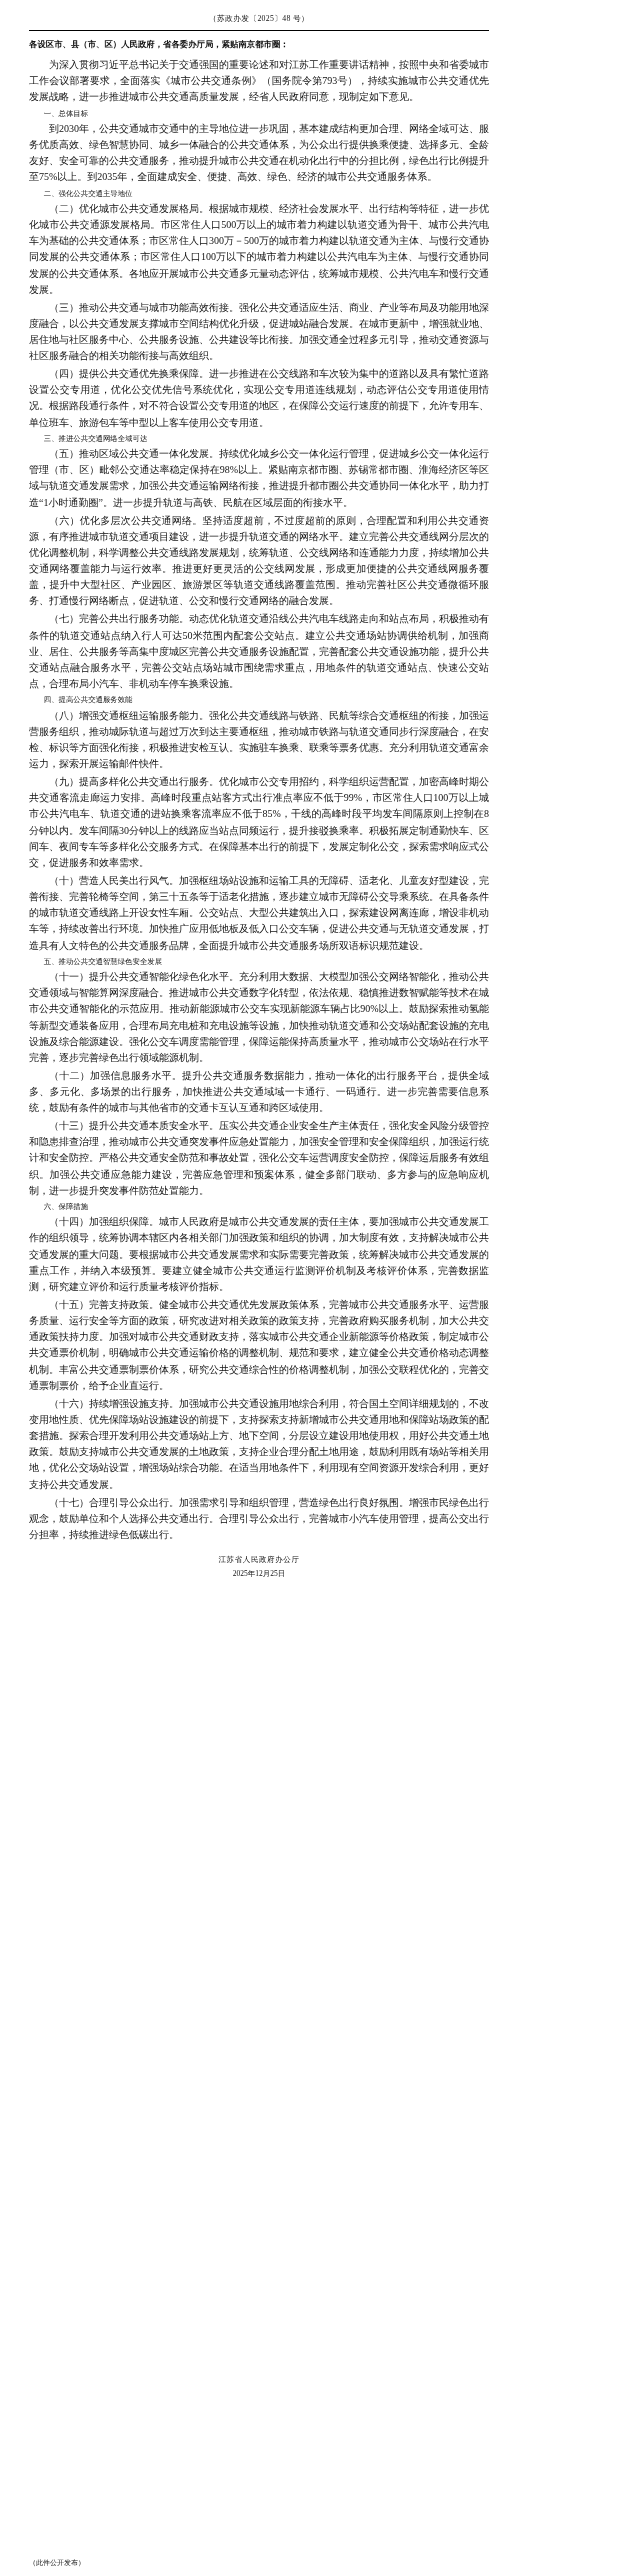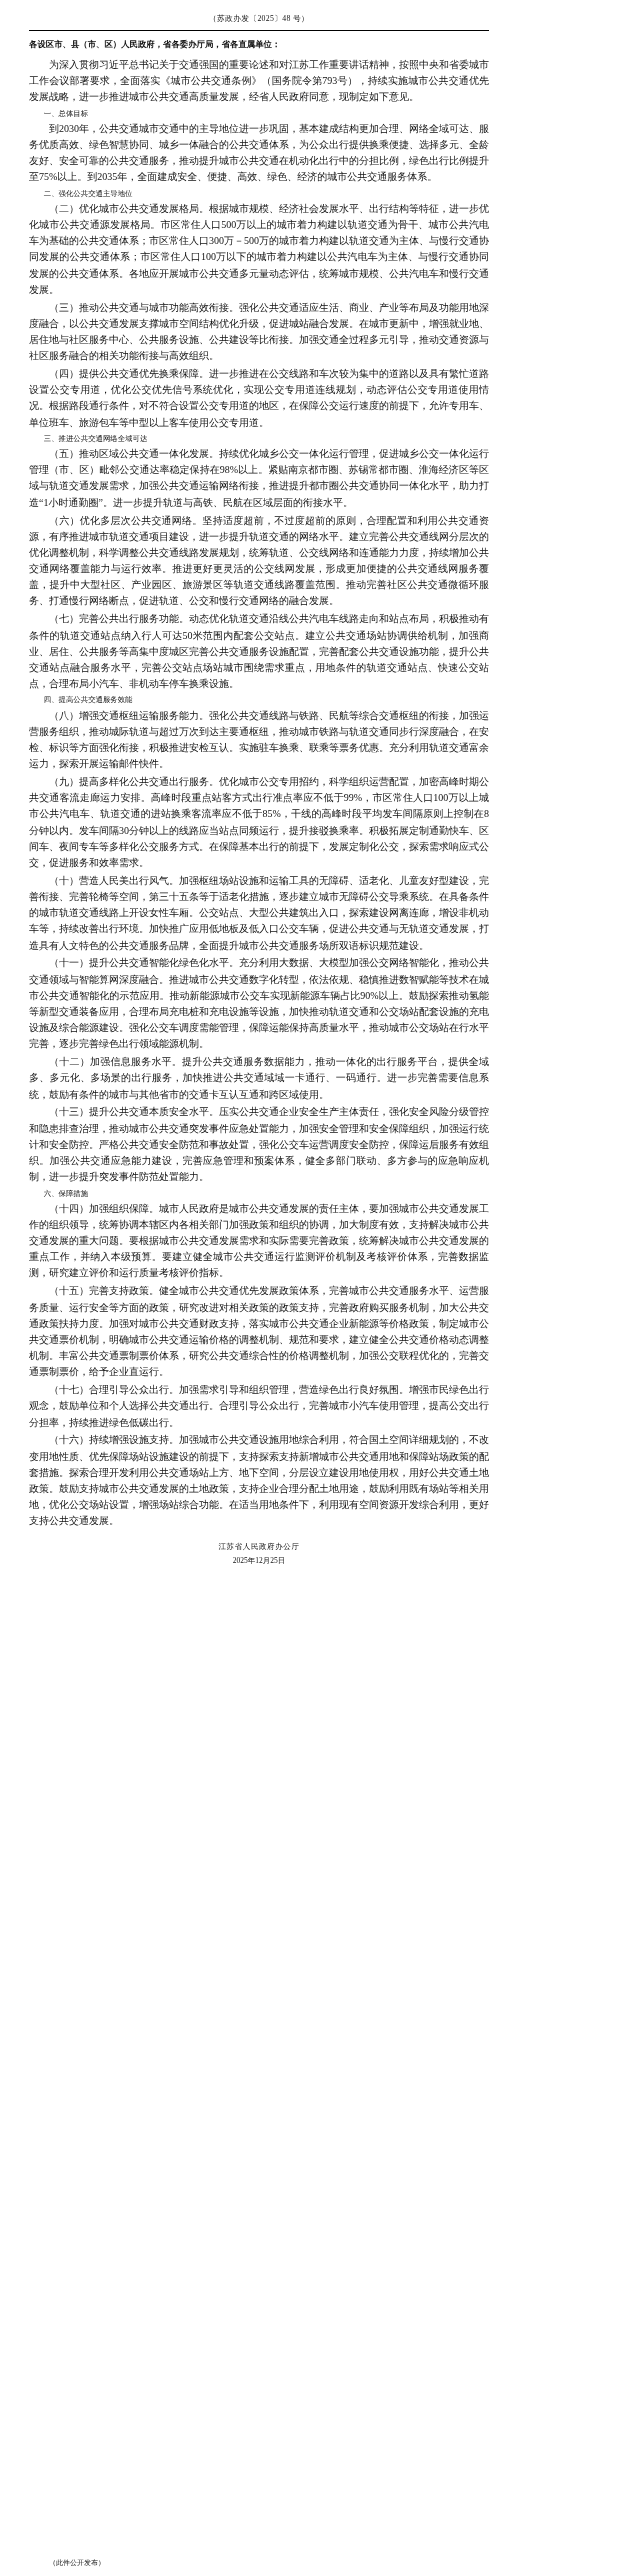--- a/index.html
+++ b/index.html
@@ -55,57 +55,57 @@
     text-align:center;
     font-size:7.5px;
     line-height:1.9;
   }
   .signature .org{letter-spacing:0.6px;}
   .footer-note{
     position:absolute;
     left:29px;
     bottom:7.8px;
     font-size:7px;
-    margin-left:20px;
   }
 </style>
 </head>
 <body>
 
 <div class="page">
 
   <div class="doc-number">（苏政办发〔2025〕48 号）</div>
   <hr class="rule">
 
-  <div class="title">各设区市、县（市、区）人民政府，省各委办厅局，省各直属单位：</div>
+  <div class="title">各设区市、县（市、区）人民政府，省各委办厅局，紧贴南京都市圈：</div>
 
   <div id="doc-body">
       <p class="body">为深入贯彻习近平总书记关于交通强国的重要论述和对江苏工作重要讲话精神，按照中央和省委城市工作会议部署要求，全面落实《城市公共交通条例》（国务院令第793号），持续实施城市公共交通优先发展战略，进一步推进城市公共交通高质量发展，经省人民政府同意，现制定如下意见。</p>
       <p class="section">一、总体目标</p>
       <p class="body">到2030年，公共交通城市交通中的主导地位进一步巩固，基本建成结构更加合理、网络全域可达、服务优质高效、绿色智慧协同、城乡一体融合的公共交通体系，为公众出行提供换乘便捷、选择多元、全龄友好、安全可靠的公共交通服务，推动提升城市公共交通在机动化出行中的分担比例，绿色出行比例提升至75%以上。到2035年，全面建成安全、便捷、高效、绿色、经济的城市公共交通服务体系。</p>
       <p class="section">二、强化公共交通主导地位</p>
       <p class="body">（二）优化城市公共交通发展格局。根据城市规模、经济社会发展水平、出行结构等特征，进一步优化城市公共交通源发展格局。市区常住人口500万以上的城市着力构建以轨道交通为骨干、城市公共汽电车为基础的公共交通体系；市区常住人口300万－500万的城市着力构建以轨道交通为主体、与慢行交通协同发展的公共交通体系；市区常住人口100万以下的城市着力构建以公共汽电车为主体、与慢行交通协同发展的公共交通体系。各地应开展城市公共交通多元量动态评估，统筹城市规模、公共汽电车和慢行交通发展。</p>
       <p class="body">（三）推动公共交通与城市功能高效衔接。强化公共交通适应生活、商业、产业等布局及功能用地深度融合，以公共交通发展支撑城市空间结构优化升级，促进城站融合发展。在城市更新中，增强就业地、居住地与社区服务中心、公共服务设施、公共建设等比衔接。加强交通全过程多元引导，推动交通资源与社区服务融合的相关功能衔接与高效组织。</p>
       <p class="body">（四）提供公共交通优先换乘保障。进一步推进在公交线路和车次较为集中的道路以及具有繁忙道路设置公交专用道，优化公交优先信号系统优化，实现公交专用道连线规划，动态评估公交专用道使用情况。根据路段通行条件，对不符合设置公交专用道的地区，在保障公交运行速度的前提下，允许专用车、单位班车、旅游包车等中型以上客车使用公交专用道。</p>
       <p class="section">三、推进公共交通网络全域可达</p>
       <p class="body">（五）推动区域公共交通一体化发展。持续优化城乡公交一体化运行管理，促进城乡公交一体化运行管理（市、区）毗邻公交通达率稳定保持在98%以上。紧贴南京都市圈、苏锡常都市圈、淮海经济区等区域与轨道交通发展需求，加强公共交通运输网络衔接，推进提升都市圈公共交通协同一体化水平，助力打造“1小时通勤圈”。进一步提升轨道与高铁、民航在区域层面的衔接水平。</p>
       <p class="body">（六）优化多层次公共交通网络。坚持适度超前，不过度超前的原则，合理配置和利用公共交通资源，有序推进城市轨道交通项目建设，进一步提升轨道交通的网络水平。建立完善公共交通线网分层次的优化调整机制，科学调整公共交通线路发展规划，统筹轨道、公交线网络和连通能力力度，持续增加公共交通网络覆盖能力与运行效率。推进更好更灵活的公交线网发展，形成更加便捷的公共交通线网服务覆盖，提升中大型社区、产业园区、旅游景区等轨道交通线路覆盖范围。推动完善社区公共交通微循环服务、打通慢行网络断点，促进轨道、公交和慢行交通网络的融合发展。</p>
       <p class="body">（七）完善公共出行服务功能。动态优化轨道交通沿线公共汽电车线路走向和站点布局，积极推动有条件的轨道交通站点纳入行人可达50米范围内配套公交站点。建立公共交通场站协调供给机制，加强商业、居住、公共服务等高集中度城区完善公共交通服务设施配置，完善配套公共交通设施功能，提升公共交通站点融合服务水平，完善公交站点场站城市围绕需求重点，用地条件的轨道交通站点、快速公交站点，合理布局小汽车、非机动车停车换乘设施。</p>
       <p class="section">四、提高公共交通服务效能</p>
       <p class="body">（八）增强交通枢纽运输服务能力。强化公共交通线路与铁路、民航等综合交通枢纽的衔接，加强运营服务组织，推动城际轨道与超过万次到达主要通枢纽，推动城市铁路与轨道交通同步行深度融合，在安检、标识等方面强化衔接，积极推进安检互认。实施驻车换乘、联乘等票务优惠。充分利用轨道交通富余运力，探索开展运输邮件快件。</p>
       <p class="body">（九）提高多样化公共交通出行服务。优化城市公交专用招约，科学组织运营配置，加密高峰时期公共交通客流走廊运力安排。高峰时段重点站客方式出行准点率应不低于99%，市区常住人口100万以上城市公共汽电车、轨道交通的进站换乘客流率应不低于85%，干线的高峰时段平均发车间隔原则上控制在8分钟以内。发车间隔30分钟以上的线路应当站点同频运行，提升接驳换乘率。积极拓展定制通勤快车、区间车、夜间专车等多样化公交服务方式。在保障基本出行的前提下，发展定制化公交，探索需求响应式公交，促进服务和效率需求。</p>
       <p class="body">（十）营造人民美出行风气。加强枢纽场站设施和运输工具的无障碍、适老化、儿童友好型建设，完善衔接、完善轮椅等空间，第三十五条等于适老化措施，逐步建立城市无障碍公交导乘系统。在具备条件的城市轨道交通线路上开设女性车厢。公交站点、大型公共建筑出入口，探索建设网离连廊，增设非机动车等，持续改善出行环境。加快推广应用低地板及低入口公交车辆，促进公共交通与无轨道交通发展，打造具有人文特色的公共交通服务品牌，全面提升城市公共交通服务场所双语标识规范建设。</p>
+      <p class="section">五、推动公共交通智慧绿色安全发展</p>
       <p class="body">（十一）提升公共交通智能化绿色化水平。充分利用大数据、大模型加强公交网络智能化，推动公共交通领域与智能算网深度融合。推进城市公共交通数字化转型，依法依规、稳慎推进数智赋能等技术在城市公共交通智能化的示范应用。推动新能源城市公交车实现新能源车辆占比90%以上。鼓励探索推动氢能等新型交通装备应用，合理布局充电桩和充电设施等设施，加快推动轨道交通和公交场站配套设施的充电设施及综合能源建设。强化公交车调度需能管理，保障运能保持高质量水平，推动城市公交场站在行水平完善，逐步完善绿色出行领域能源机制。</p>
       <p class="body">（十二）加强信息服务水平。提升公共交通服务数据能力，推动一体化的出行服务平台，提供全域多、多元化、多场景的出行服务，加快推进公共交通域域一卡通行、一码通行。进一步完善需要信息系统，鼓励有条件的城市与其他省市的交通卡互认互通和跨区域使用。</p>
       <p class="body">（十三）提升公共交通本质安全水平。压实公共交通企业安全生产主体责任，强化安全风险分级管控和隐患排查治理，推动城市公共交通突发事件应急处置能力，加强安全管理和安全保障组织，加强运行统计和安全防控。严格公共交通安全防范和事故处置，强化公交车运营调度安全防控，保障运后服务有效组织。加强公共交通应急能力建设，完善应急管理和预案体系，健全多部门联动、多方参与的应急响应机制，进一步提升突发事件防范处置能力。</p>
       <p class="section">六、保障措施</p>
       <p class="body">（十四）加强组织保障。城市人民政府是城市公共交通发展的责任主体，要加强城市公共交通发展工作的组织领导，统筹协调本辖区内各相关部门加强政策和组织的协调，加大制度有效，支持解决城市公共交通发展的重大问题。要根据城市公共交通发展需求和实际需要完善政策，统筹解决城市公共交通发展的重点工作，并纳入本级预算。要建立健全城市公共交通运行监测评价机制及考核评价体系，完善数据监测，研究建立评价和运行质量考核评价指标。</p>
       <p class="body">（十五）完善支持政策。健全城市公共交通优先发展政策体系，完善城市公共交通服务水平、运营服务质量、运行安全等方面的政策，研究改进对相关政策的政策支持，完善政府购买服务机制，加大公共交通政策扶持力度。加强对城市公共交通财政支持，落实城市公共交通企业新能源等价格政策，制定城市公共交通票价机制，明确城市公共交通运输价格的调整机制、规范和要求，建立健全公共交通价格动态调整机制。丰富公共交通票制票价体系，研究公共交通综合性的价格调整机制，加强公交联程优化的，完善交通票制票价，给予企业直运行。</p>
+      <p class="body">（十六）持续增强设施支持。加强城市公共交通设施用地综合利用，符合国土空间详细规划的，不改变用地性质、优先保障场站设施建设的前提下，支持探索支持新增城市公共交通用地和保障站场政策的配套措施。探索合理开发利用公共交通场站上方、地下空间，分层设立建设用地使用权，用好公共交通土地政策。鼓励支持城市公共交通发展的土地政策，支持企业合理分配土地用途，鼓励利用既有场站等相关用地，优化公交场站设置，增强场站综合功能。在适当用地条件下，利用现有空间资源开发综合利用，更好支持公共交通发展。</p>
       <p class="body">（十七）合理引导公众出行。加强需求引导和组织管理，营造绿色出行良好氛围。增强市民绿色出行观念，鼓励单位和个人选择公共交通出行。合理引导公众出行，完善城市小汽车使用管理，提高公交出行分担率，持续推进绿色低碳出行。</p>
-      <p class="body">（十六）持续增强设施支持。加强城市公共交通设施用地综合利用，符合国土空间详细规划的，不改变用地性质、优先保障场站设施建设的前提下，支持探索支持新增城市公共交通用地和保障站场政策的配套措施。探索合理开发利用公共交通场站上方、地下空间，分层设立建设用地使用权，用好公共交通土地政策。鼓励支持城市公共交通发展的土地政策，支持企业合理分配土地用途，鼓励利用既有场站等相关用地，优化公交场站设置，增强场站综合功能。在适当用地条件下，利用现有空间资源开发综合利用，更好支持公共交通发展。</p>
     </div>
 
   <div class="signature">
     <div class="org">江苏省人民政府办公厅</div>
     <div class="date">2025年12月25日</div>
   </div>
 
   <div class="footer-note">（此件公开发布）</div>
 </div>
 

